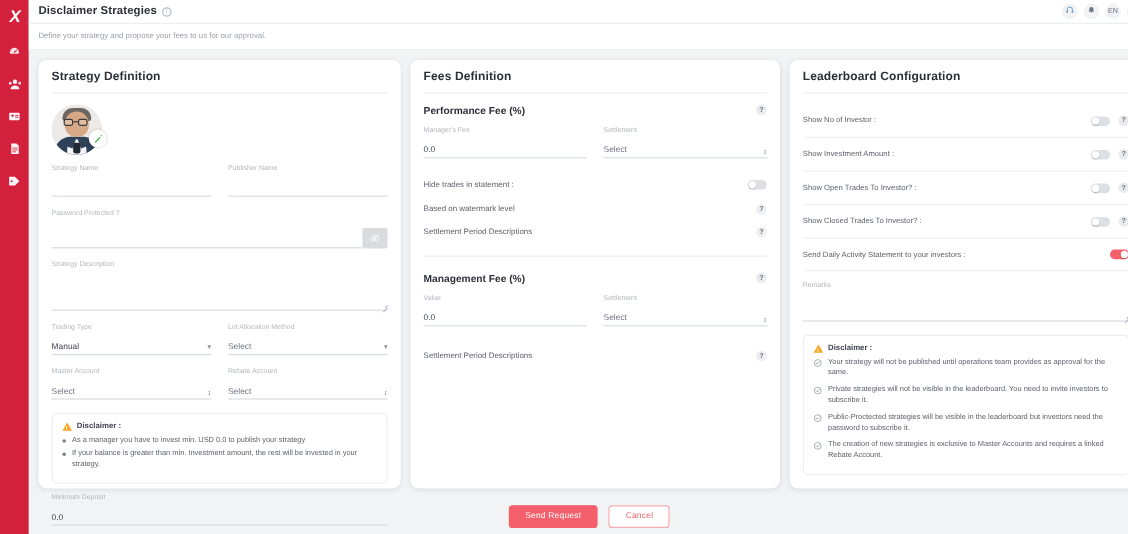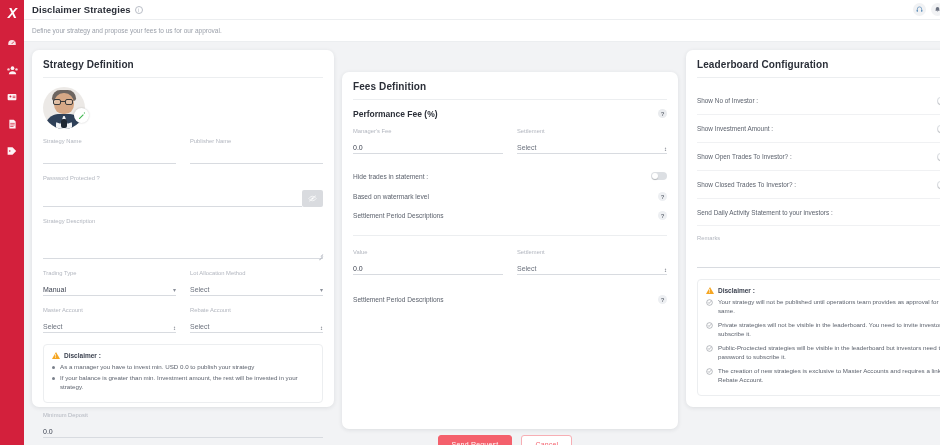--- a/index.html
+++ b/index.html
@@ -64,21 +64,21 @@
   }
 
   .columns {
     flex: 1; display: flex; gap: 8px; padding: 8px 6px 0 8px; align-items: flex-start;
   }
   .card {
     background: #fff; border-radius: 7px; box-shadow: 0 1px 4px rgba(30,35,45,.10);
     padding: 9px 11px 10px 11px;
   }
   .card.left   { width: 302px; height: 357px; }
-  .card.mid    { width: 336px; height: 357px; margin-top: 22px; }
+  .card.mid    { width: 308px; height: 357px; }
   .card.right  { width: 294px; height: 357px; }
 
   .card-title { font-size: 10px; font-weight: bold; color: #2b2f38; letter-spacing: .1px; }
   .card-divider { height: 1px; background: #eceef0; margin: 7px 0 9px 0; }
 
   
   .row2 { display: flex; gap: 14px; }
   .field { flex: 1; margin-bottom: 11px; }
   .field-label { font-size: 5.8px; color: #b2b6bf; margin-bottom: 9px; display: block; }
   .field-line {
@@ -440,20 +440,24 @@
           <span class="qmark light">?</span>
         </div>
 
         <div class="fee-sub-row">
           <span>Settlement Period Descriptions</span>
           <span class="qmark light">?</span>
         </div>
 
         <div class="hr-soft" style="margin-top:10px;margin-bottom:13px"></div>
 
+        <div class="sec-head">
+          <span class="sec-title">Management Fee (%)</span>
+          <span class="qmark">?</span>
+        </div>
 
         <div class="row2">
           <div class="field">
             <span class="field-label">Value</span>
             <div class="field-line">
               <span class="field-value">0.0</span>
             </div>
           </div>
           <div class="field">
             <span class="field-label">Settlement</span>

